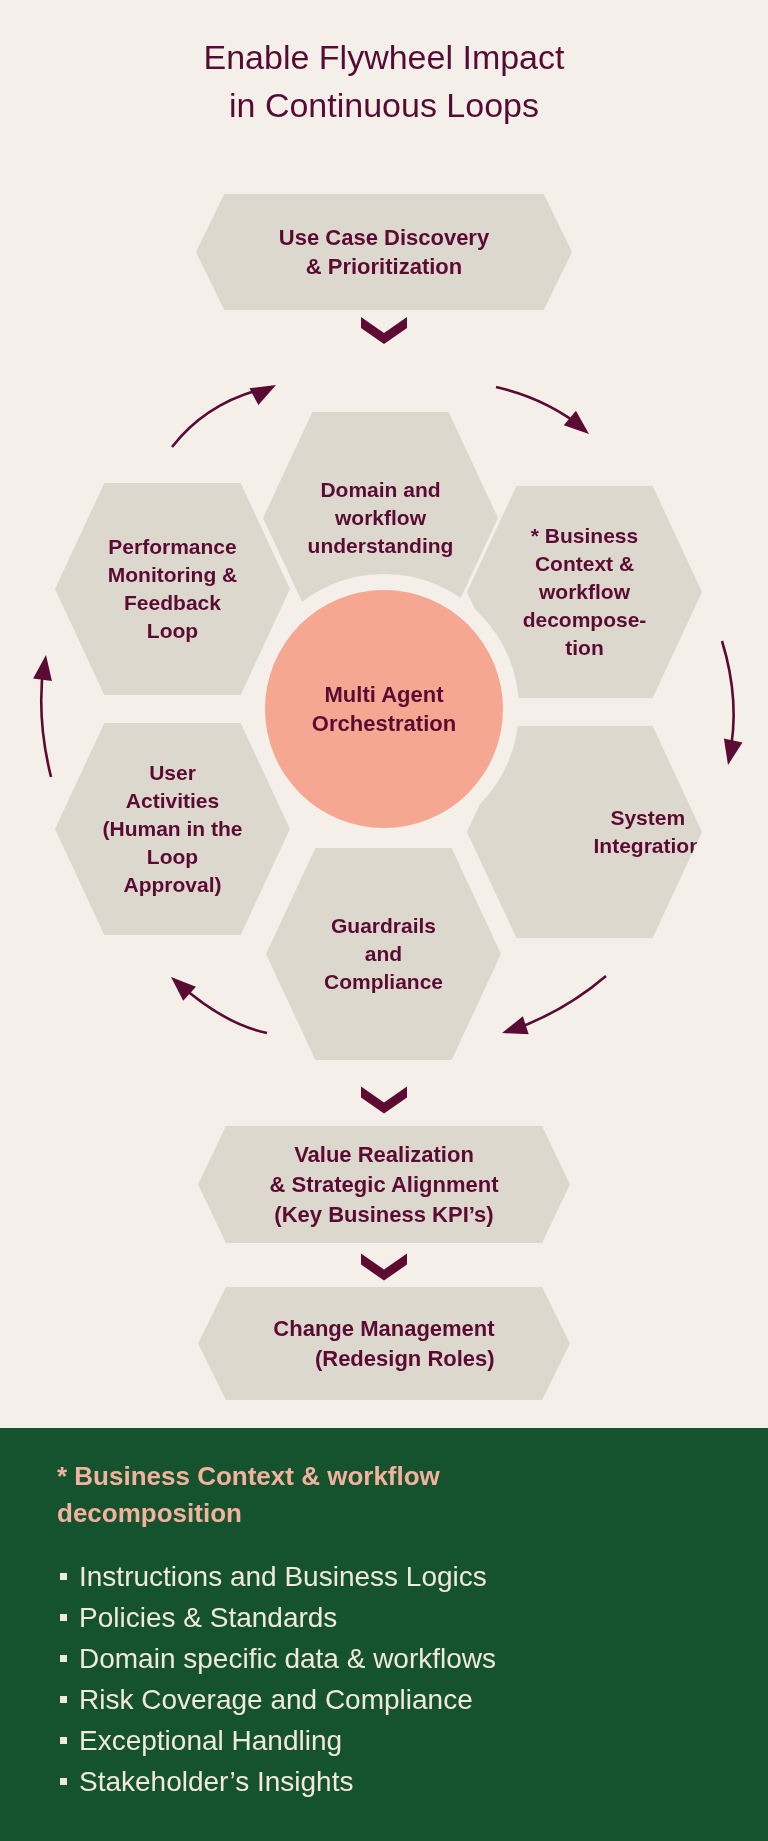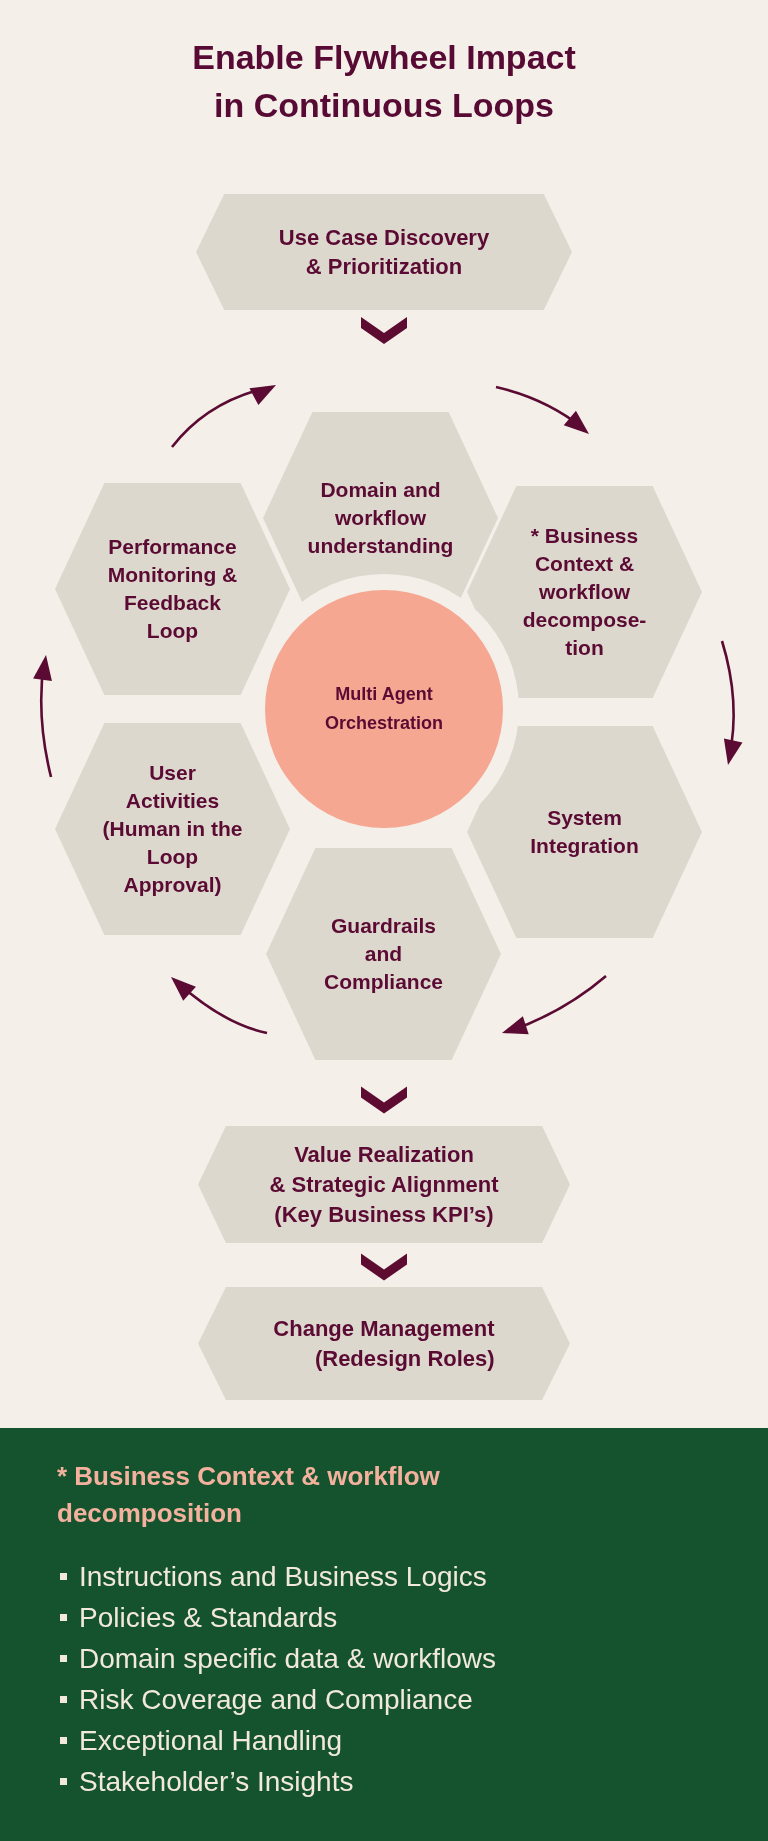--- a/index.html
+++ b/index.html
@@ -1,40 +1,40 @@
 <!DOCTYPE html>
 <html><head>
 <meta charset="utf-8">
 <style>
   html,body{margin:0;padding:0;background:#F4F0E9;}
   .canvas{position:relative;width:768px;height:1841px;background:#F4F0E9;overflow:hidden;
           font-family:"Liberation Sans",sans-serif;}
   .title{position:absolute;left:0;top:33px;width:768px;margin:0;text-align:center;
-         font-size:34px;line-height:48px;font-weight:700;color:#570A33;white-space:pre-line;}
+         font-size:34px;line-height:48px;font-weight:400;color:#570A33;white-space:pre-line;}
   .hex{position:absolute;background:#DDD8CE;display:flex;align-items:center;justify-content:center;
        text-align:center;color:#5B0B33;font-weight:700;}
   .hex-label{white-space:pre-line;}
   .hex-ring{clip-path:polygon(21% 0,79% 0,100% 50%,79% 100%,21% 100%,0 50%);
             width:235px;height:212px;font-size:21px;line-height:28px;}
   .hex-wide{clip-path:polygon(0 50%,7.5% 0,92.5% 0,100% 50%,92.5% 100%,7.5% 100%);
             font-size:22px;line-height:29px;}
   .use-case{left:196px;top:194px;width:376px;height:116px;text-align:center;}
   .value{left:198px;top:1126px;width:372px;height:117px;line-height:30px;}
   .change{left:198px;top:1287px;width:372px;height:113px;line-height:30px;text-align:right;}
   .domain{left:263px;top:368px;margin-top:44px;}
   .performance{left:55px;top:483px;}
   .business{left:467px;top:486px;}
   .user{left:55px;top:723px;}
-  .system{left:467px;top:726px;}
+  .system{left:467px;top:726px;justify-content:flex-end;}
   .guardrails{left:266px;top:848px;}
   .circle-ring{position:absolute;left:249px;top:574px;width:270px;height:270px;border-radius:50%;
                background:#F4F0E9;}
   .circle{position:absolute;left:265px;top:590px;width:238px;height:238px;border-radius:50%;
           background:#F5A792;display:flex;align-items:center;justify-content:center;text-align:center;
-          color:#5B0B33;font-weight:700;font-size:18px;line-height:29px;}
+          color:#5B0B33;font-weight:700;font-size:22px;line-height:29px;}
   .overlay{position:absolute;left:0;top:0;pointer-events:none;}
   .overlay .arc{fill:none;stroke:#5B0B33;stroke-width:2.6;}
   .overlay .head{fill:#5B0B33;stroke:none;}
   .overlay .chev{fill:#5E0B31;stroke:none;}
   .footer{position:absolute;left:0;top:1428px;width:768px;height:413px;background:#14532d;}
   .footer-heading{position:absolute;left:57px;top:30px;width:640px;margin:0;
                   font-size:26px;line-height:37px;font-weight:700;color:#F4B29E;white-space:pre-line;}
   .footer-list{position:absolute;left:60px;top:128px;right:30px;}
   .footer-item{display:flex;align-items:center;height:41px;color:#F2E9DC;font-size:28px;}
   .bullet{width:7px;height:7px;background:#F2E9DC;margin-right:12px;flex:none;}

